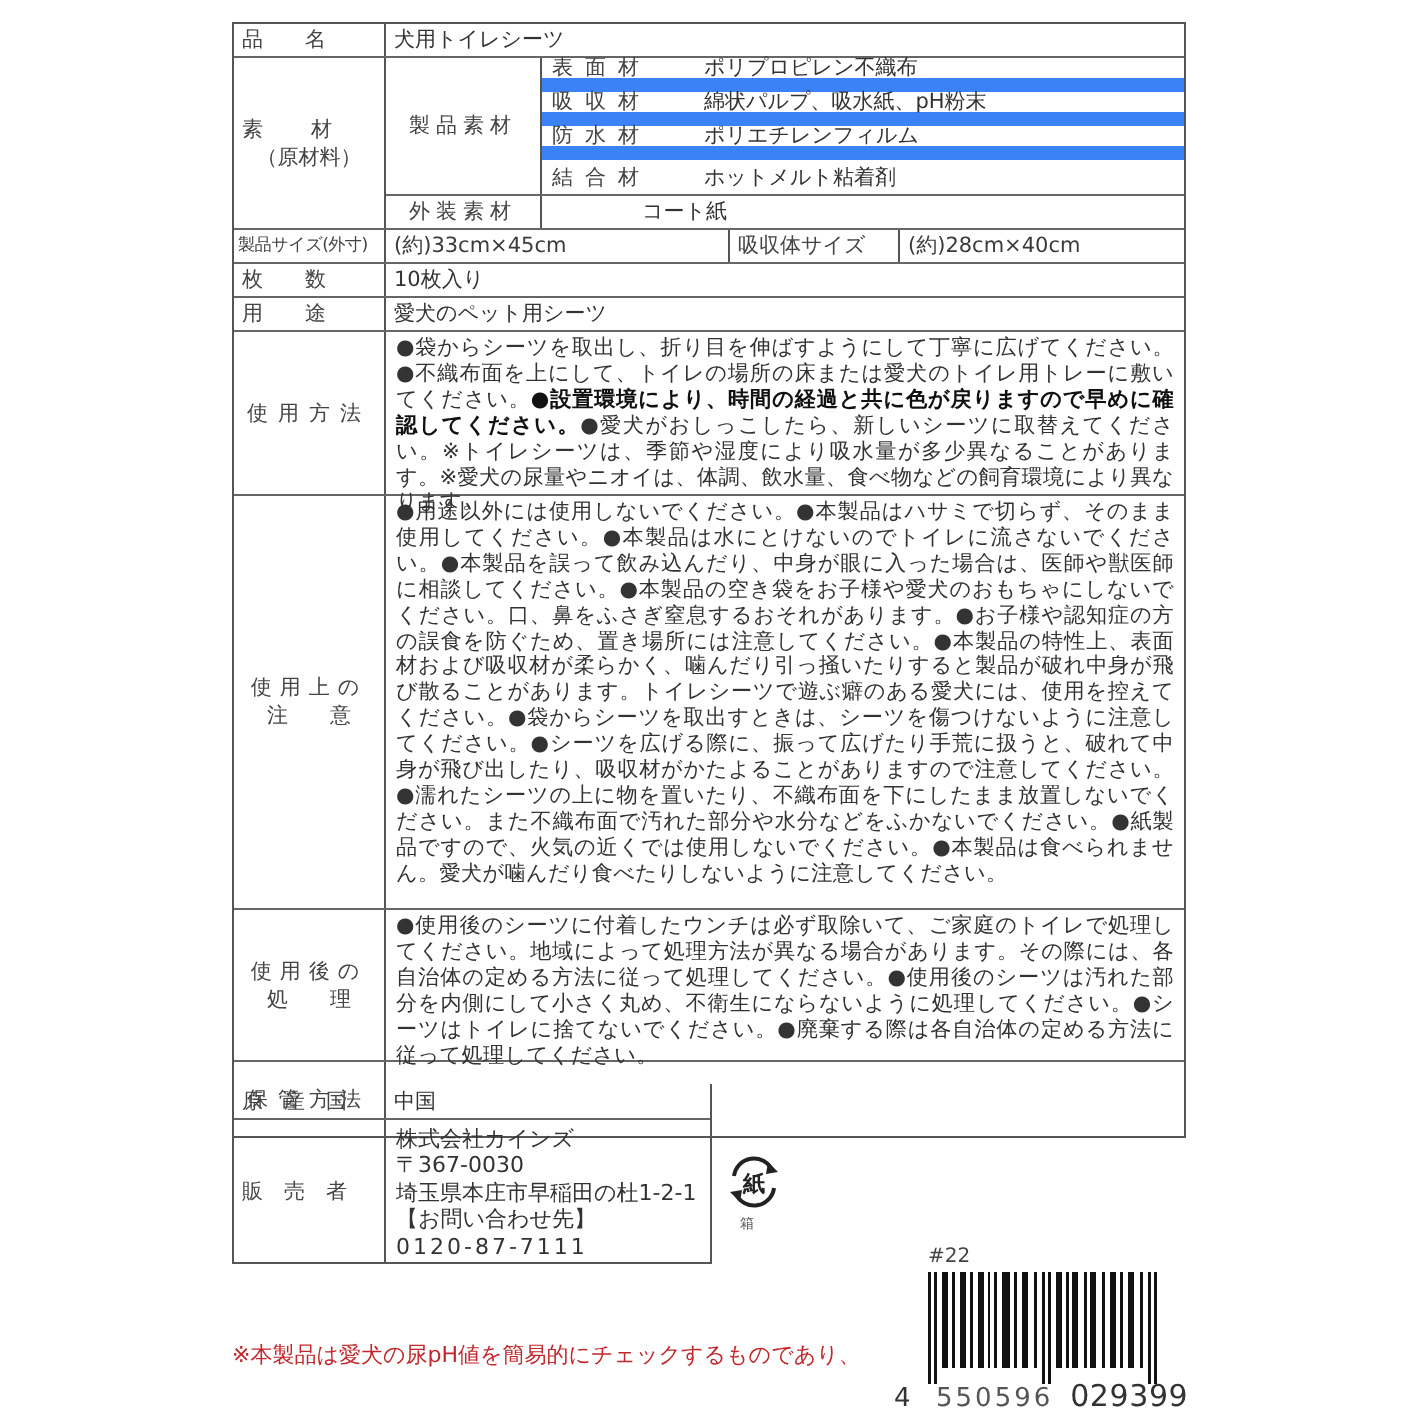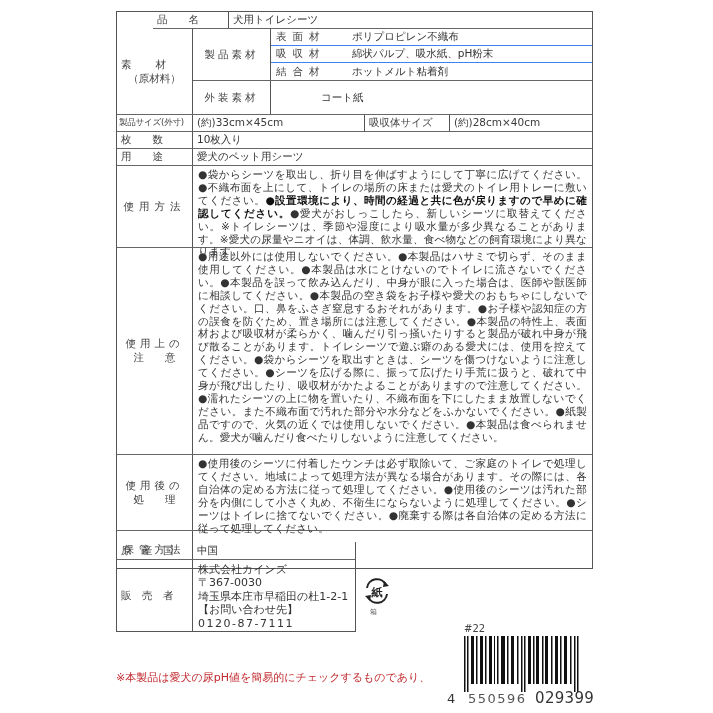--- a/index.html
+++ b/index.html
@@ -3,27 +3,27 @@
 <meta charset="utf-8">
 <style>
   html,body{margin:0;padding:0;background:#ffffff;}
   body{width:713px;height:713px;position:relative;overflow:hidden;font-family:"DejaVu Sans",sans-serif;color:#3a3a3a;}
   .tbl{position:absolute;left:116px;top:11px;width:477px;border:1.2px solid #555;box-sizing:border-box;}
   .row{display:flex;border-bottom:1px solid #666;box-sizing:border-box;}
   .row:last-child{border-bottom:none;}
   .lbl{width:76px;flex:none;border-right:1px solid #555;box-sizing:border-box;font-size:10.5px;display:flex;align-items:center;justify-content:space-between;padding:0 4px;letter-spacing:1px;color:#444;}
   .lbl.center{justify-content:center;flex-direction:column;text-align:center;}
   .val{flex:1;font-size:10.5px;padding:0 4px;display:flex;align-items:center;color:#333;}
-  .h17{height:17px;margin-left:36px;}
+  .h17{height:17px;}
   .para{font-size:10.6px;line-height:12.9px;padding:2px 5px;text-align:justify;letter-spacing:0.15px;color:#333;}
   .para b{font-weight:bold;color:#111;}
   .mat-inner{display:flex;flex:1;}
   .mat-mid{width:78px;border-right:1px solid #555;box-sizing:border-box;display:flex;align-items:center;justify-content:center;font-size:10.5px;letter-spacing:3px;color:#444;}
   .mat-rows{flex:1;display:flex;flex-direction:column;}
-  .mat-row{height:17px;display:flex;align-items:center;border-bottom:1px solid #3b82f6;font-size:10.5px;color:#333;box-sizing:border-box;}
+  .mat-row{height:17px;display:flex;align-items:center;border-bottom:7px solid #3b82f6;font-size:10.5px;color:#333;box-sizing:border-box;}
   .mat-row:last-child{border-bottom:none;align-items:center;}
   .mat-k{width:76px;letter-spacing:6px;padding-left:5px;color:#444;}
   .split{display:flex;flex:1;}
   .split .c1{width:163px;border-right:1px solid #555;padding:0 4px;display:flex;align-items:center;font-size:10.5px;}
   .split .c2{width:76px;border-right:1px solid #555;padding:0 4px;display:flex;align-items:center;font-size:10.5px;color:#444;}
   .split .c3{flex:1;padding:0 4px;display:flex;align-items:center;font-size:10.5px;}
   .bottom{position:absolute;left:116px;top:542px;width:240px;border:1.2px solid #555;border-top:none;box-sizing:border-box;}
   .seller{font-size:11px;line-height:13.4px;padding:3px 5px;color:#333;}
   .recycle{position:absolute;left:362px;top:576px;width:30px;height:30px;}
   .recycle-cap{position:absolute;left:370px;top:607px;font-size:7px;color:#555;}
@@ -52,20 +52,24 @@
       <div class="mat-inner" style="height:69px;border-bottom:1px solid #666;">
         <div class="mat-mid">製品素材</div>
         <div class="mat-rows">
           <div class="mat-row">
             <span class="mat-k">表面材</span>
             <span>ポリプロピレン不織布</span>
           </div>
           <div class="mat-row">
             <span class="mat-k">吸収材</span>
             <span>綿状パルプ、吸水紙、pH粉末</span>
+          </div>
+          <div class="mat-row">
+            <span class="mat-k">防水材</span>
+            <span>ポリエチレンフィルム</span>
           </div>
           <div class="mat-row">
             <span class="mat-k">結合材</span>
             <span>ホットメルト粘着剤</span>
           </div>
         </div>
       </div>
       <div class="mat-inner" style="height:17px;gap:46px;">
         <div class="mat-mid">外装素材</div>
         <div class="val">コート紙</div>

